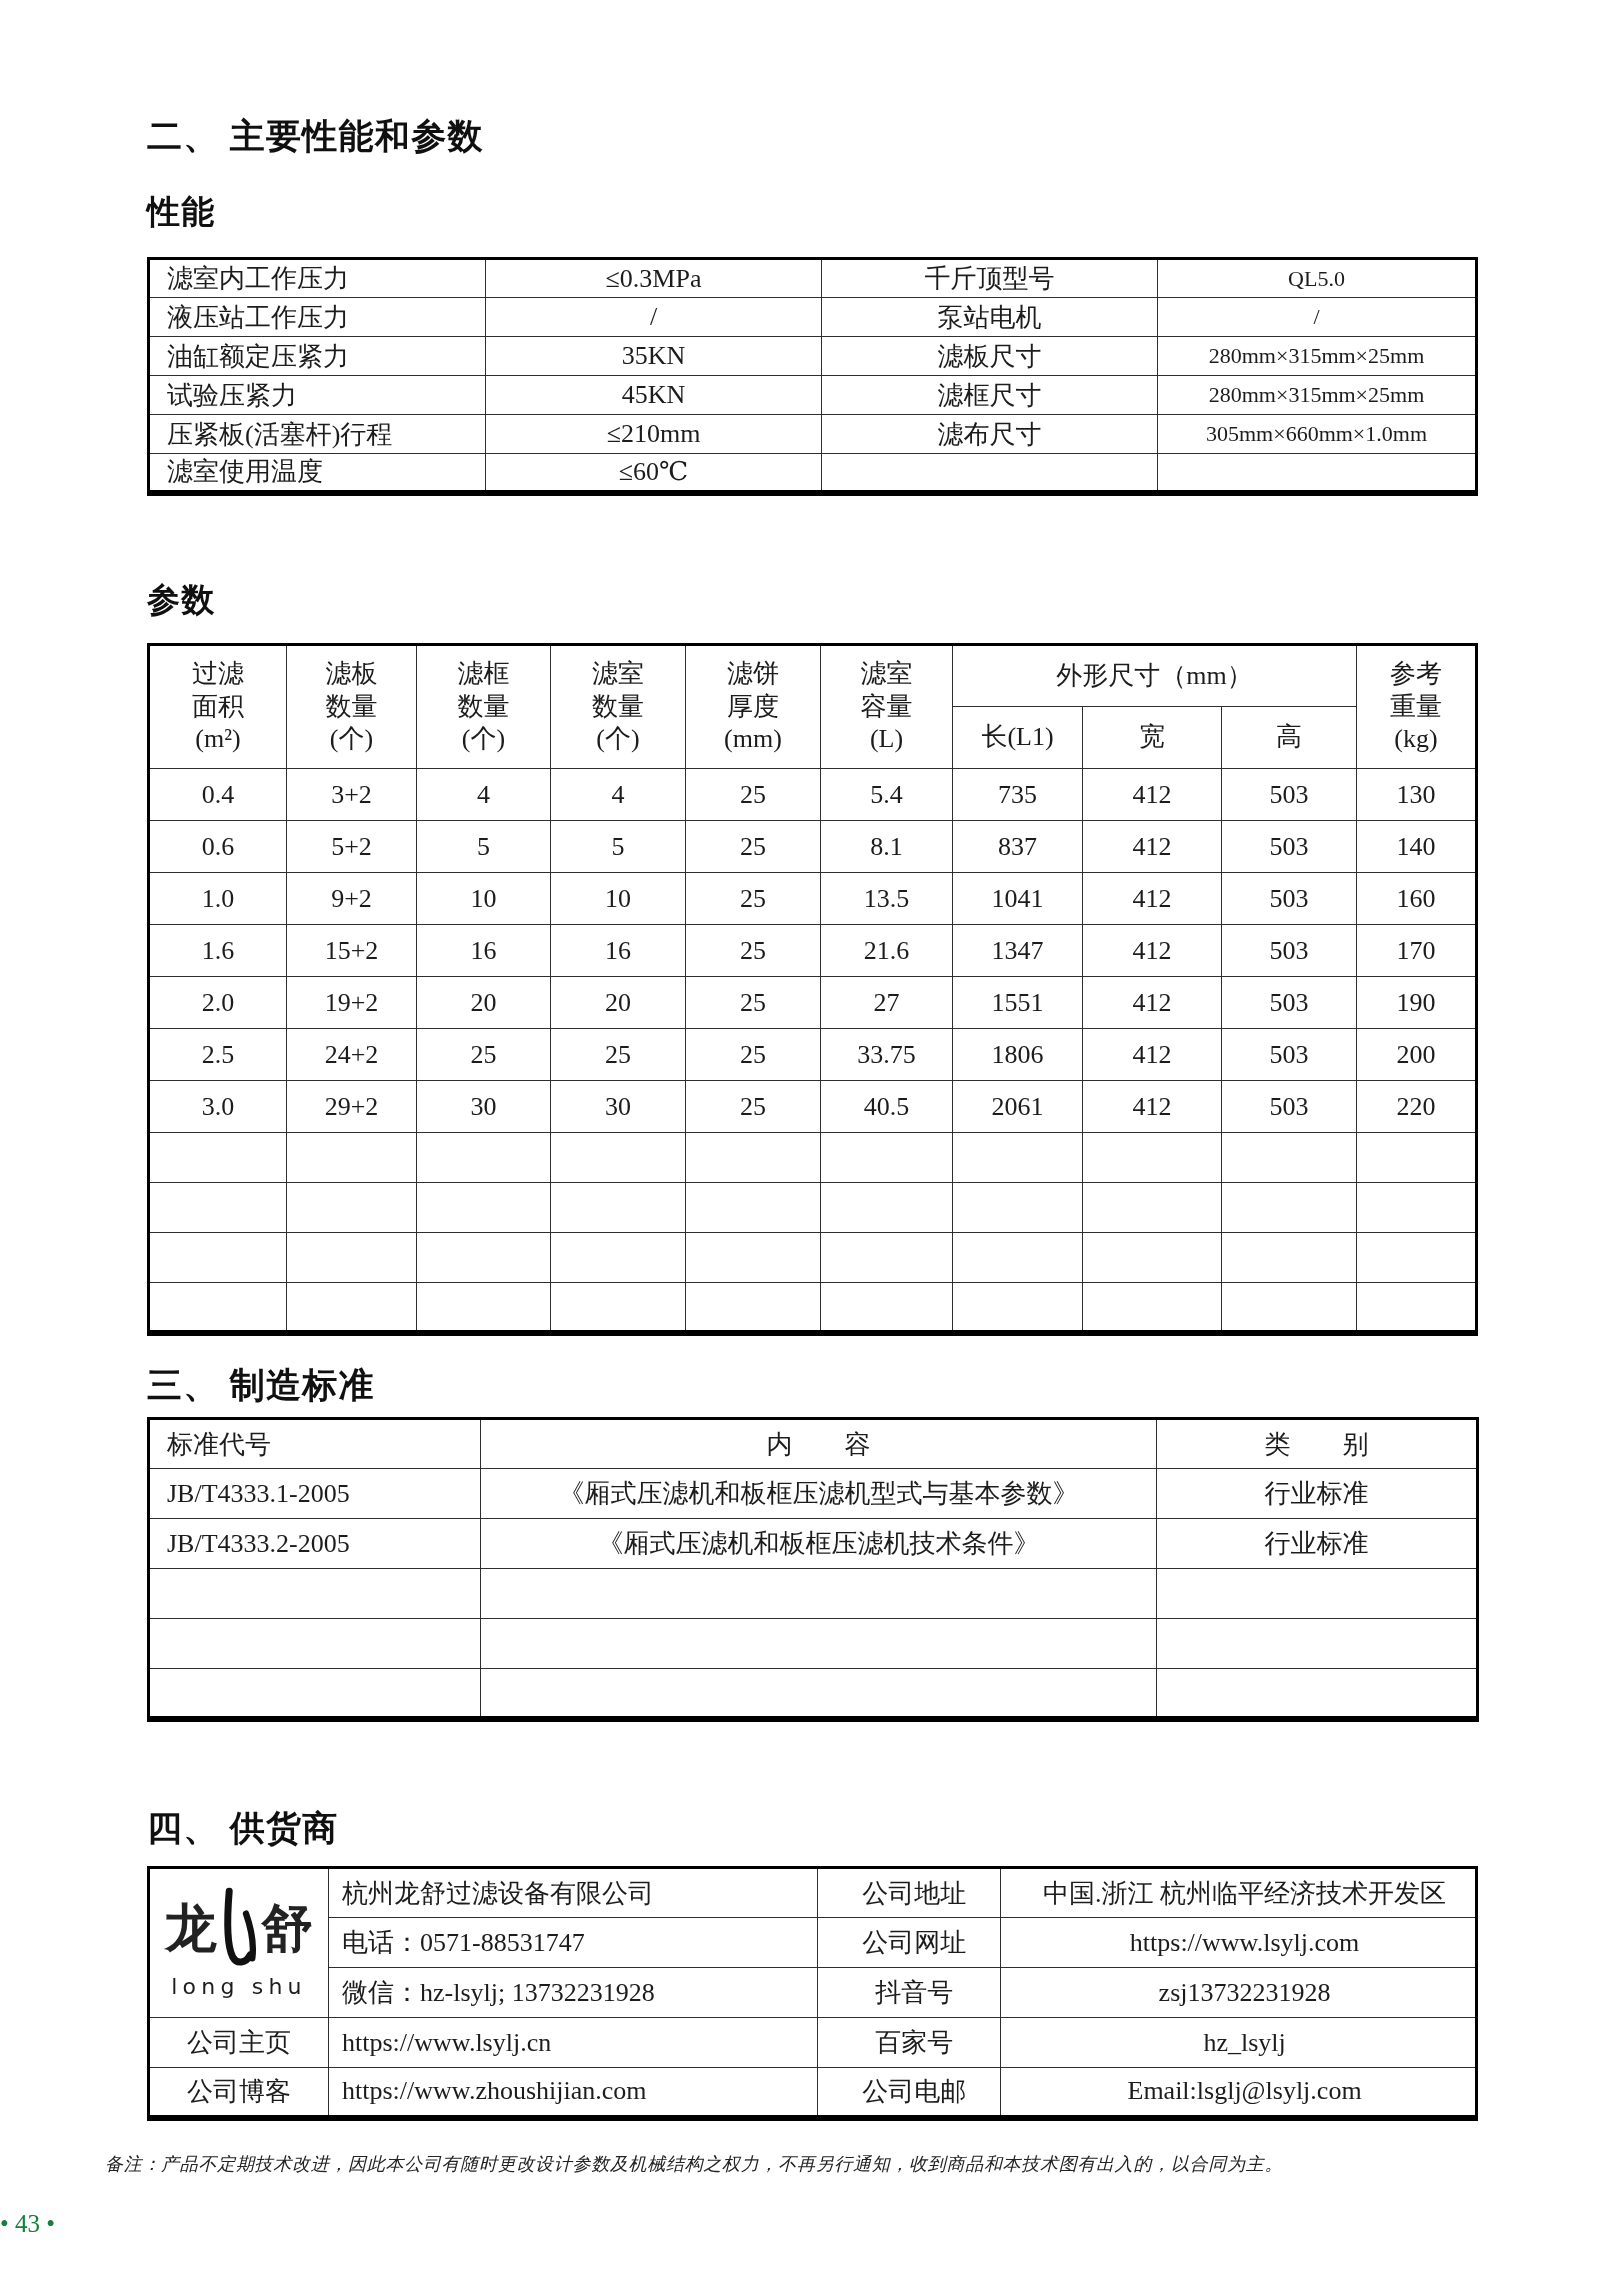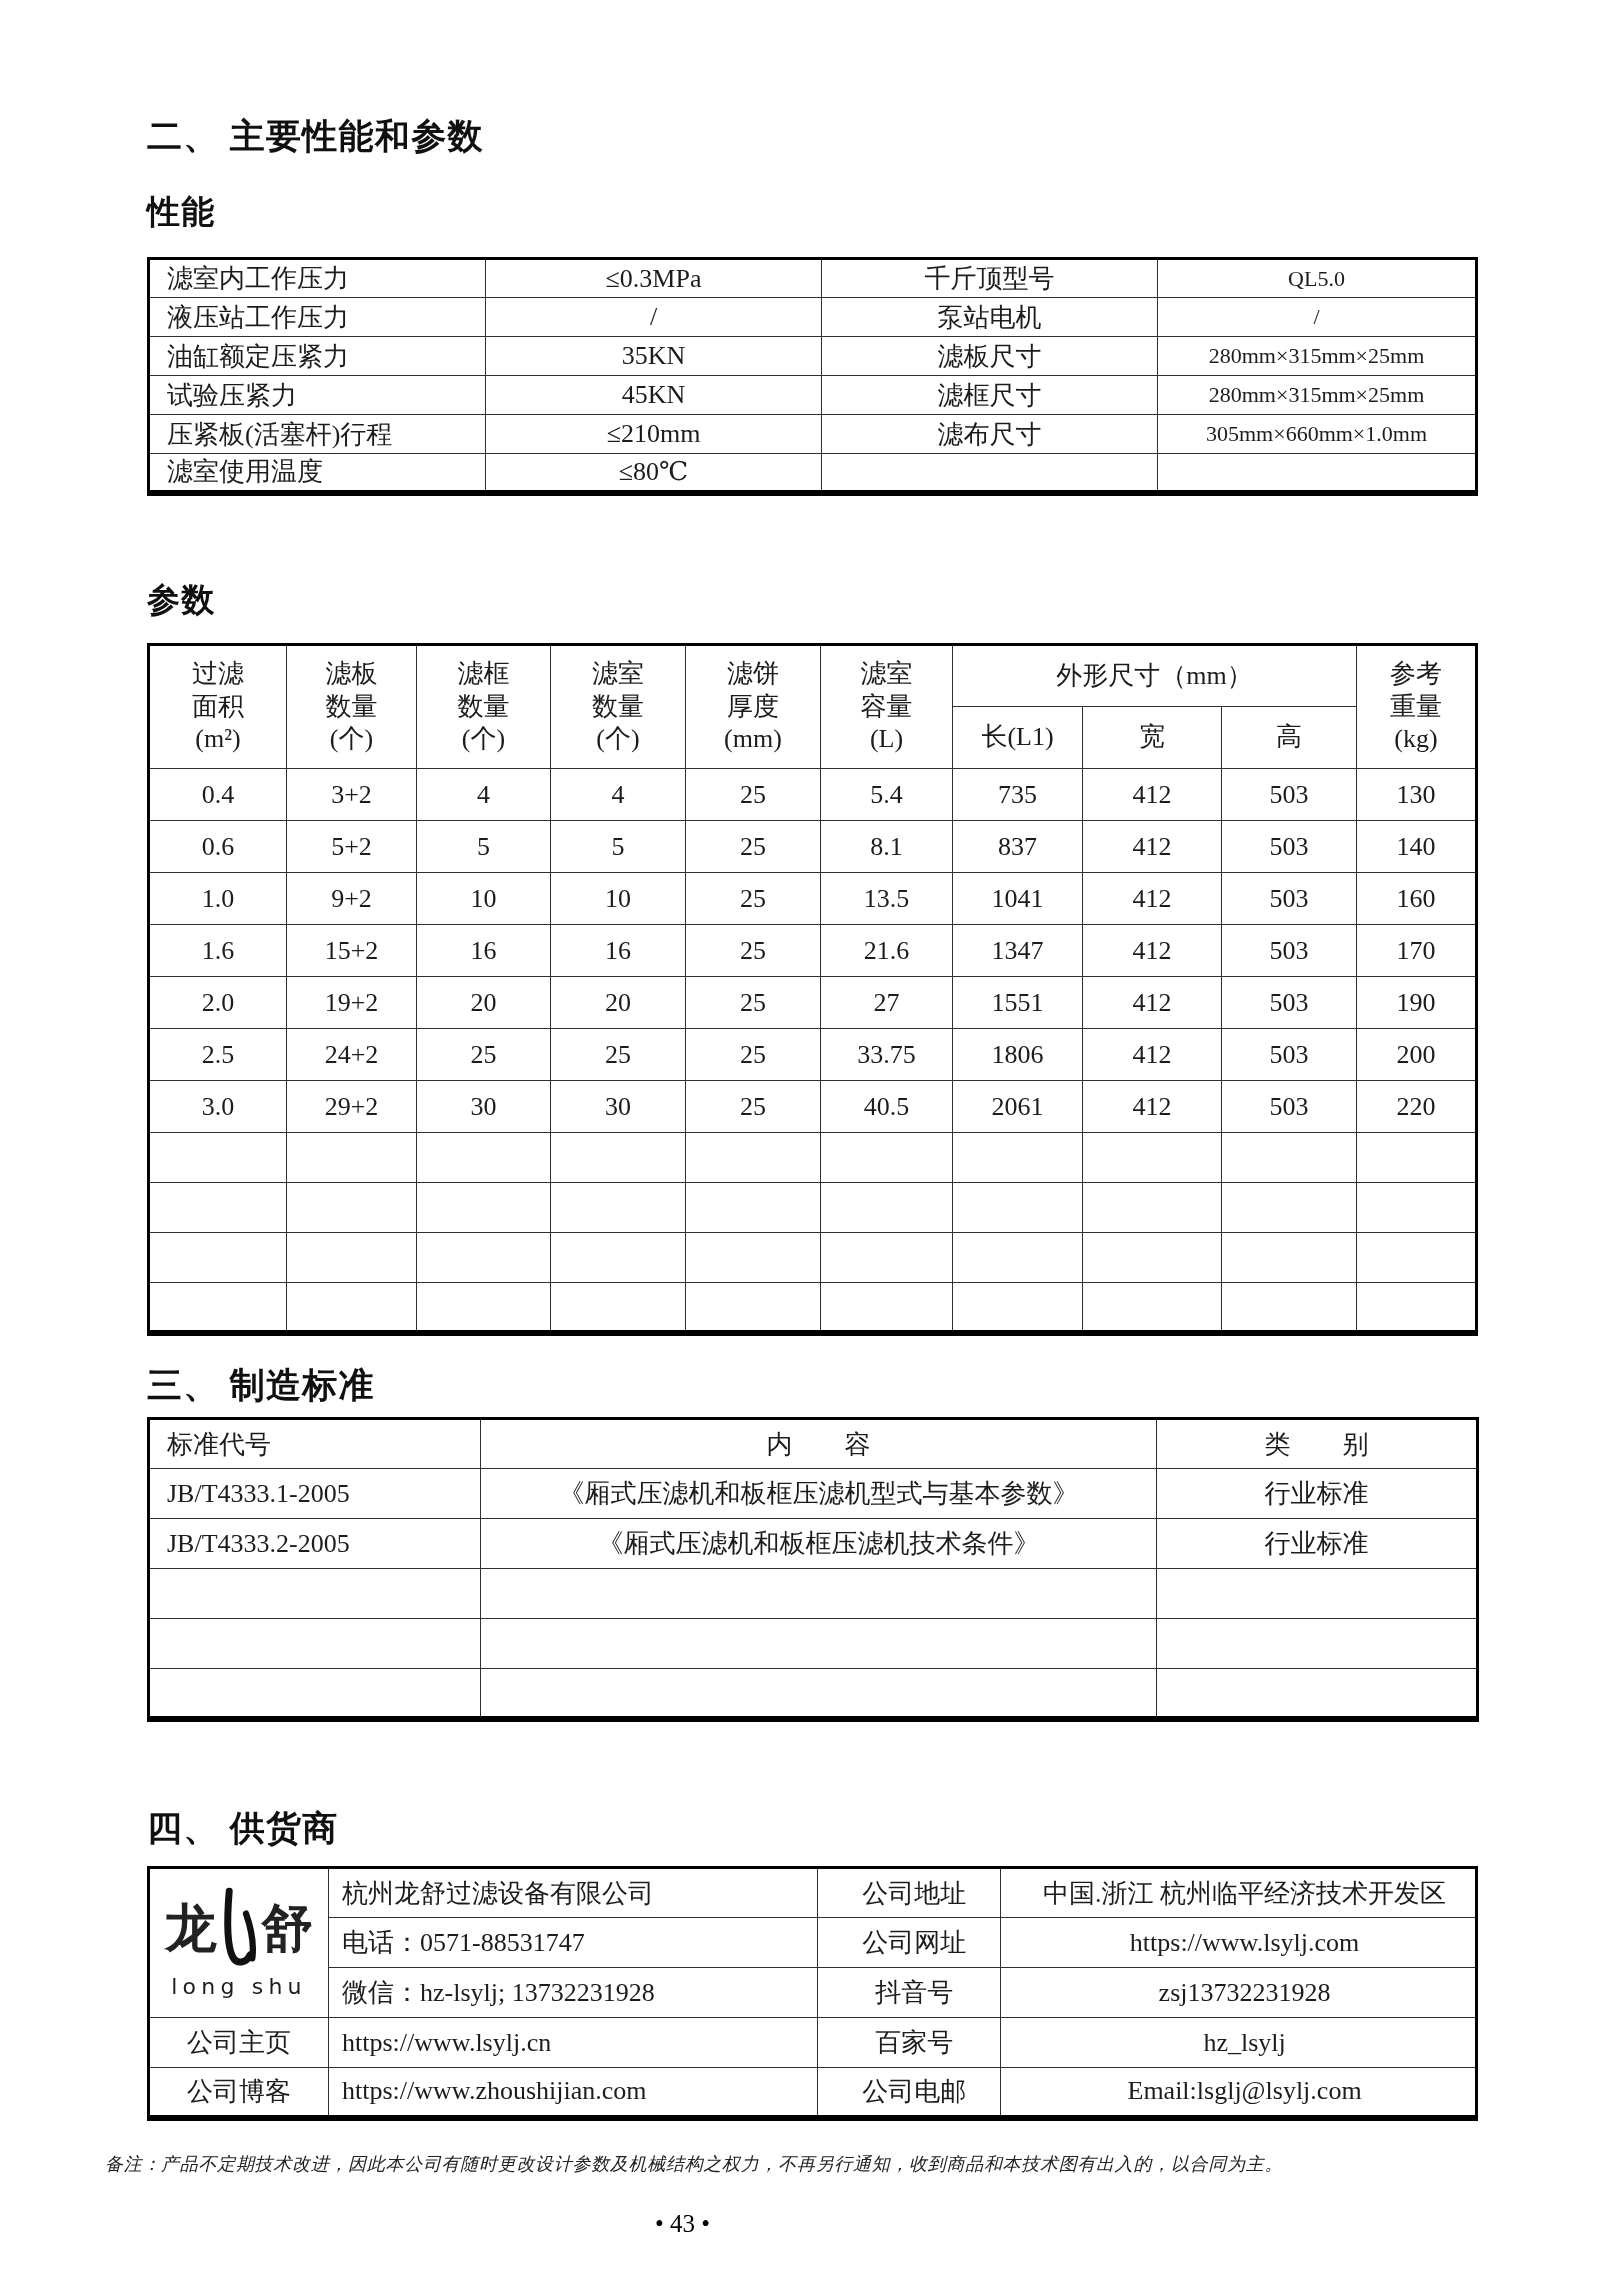--- a/index.html
+++ b/index.html
@@ -36,22 +36,22 @@
   #sup-table td.c4{text-align:center;padding-left:18.3px;}
   .logo-box{display:flex;flex-direction:column;align-items:center;justify-content:center;gap:2.6px;}
   .logo-row{display:flex;align-items:center;justify-content:center;}
   .logo-char{font-size:52px;font-weight:bold;color:#222;line-height:1;}
   .logo-mark{width:42px;height:84px;margin:0 1.3px;}
   .logo-sub{font-family:"DejaVu Sans","Liberation Sans",sans-serif;font-size:22px;
             letter-spacing:5.2px;color:#1c1c1c;}
 
   .footnote{position:absolute;left:105px;top:2152px;width:1485px;font-size:18px;
             font-style:italic;color:#222;letter-spacing:0.7px;}
-  .pagenum{position:absolute;left:0;top:2210px;width:1365px;text-align:center;
-           font-size:25px;color:#000000;}
+  .pagenum{position:absolute;left:0;top:2210px;width:1365px;
+           font-size:25px;color:#15803d;}
 </style>
 </head>
 <body>
 
 <div class="page">
 
   <div class="abs sec-title" style="top:113px;">二、 主要性能和参数</div>
 
   <div class="abs sub-title" style="top:190px;">性能</div>
 
@@ -88,21 +88,21 @@
           <td>280mm×315mm×25mm</td>
         </tr>
         <tr>
           <td>压紧板(活塞杆)行程</td>
           <td>≤210mm</td>
           <td>滤布尺寸</td>
           <td>305mm×660mm×1.0mm</td>
         </tr>
         <tr>
           <td>滤室使用温度</td>
-          <td>≤80℃</td>
+          <td>≤60℃</td>
           <td>&nbsp;</td>
           <td>&nbsp;</td>
         </tr>
       </tbody>
   </table>
 
   <div class="abs sub-title" style="top:578px;">参数</div>
 
   <table id="param-table" class="abs" style="top:643px;">
     <colgroup>

